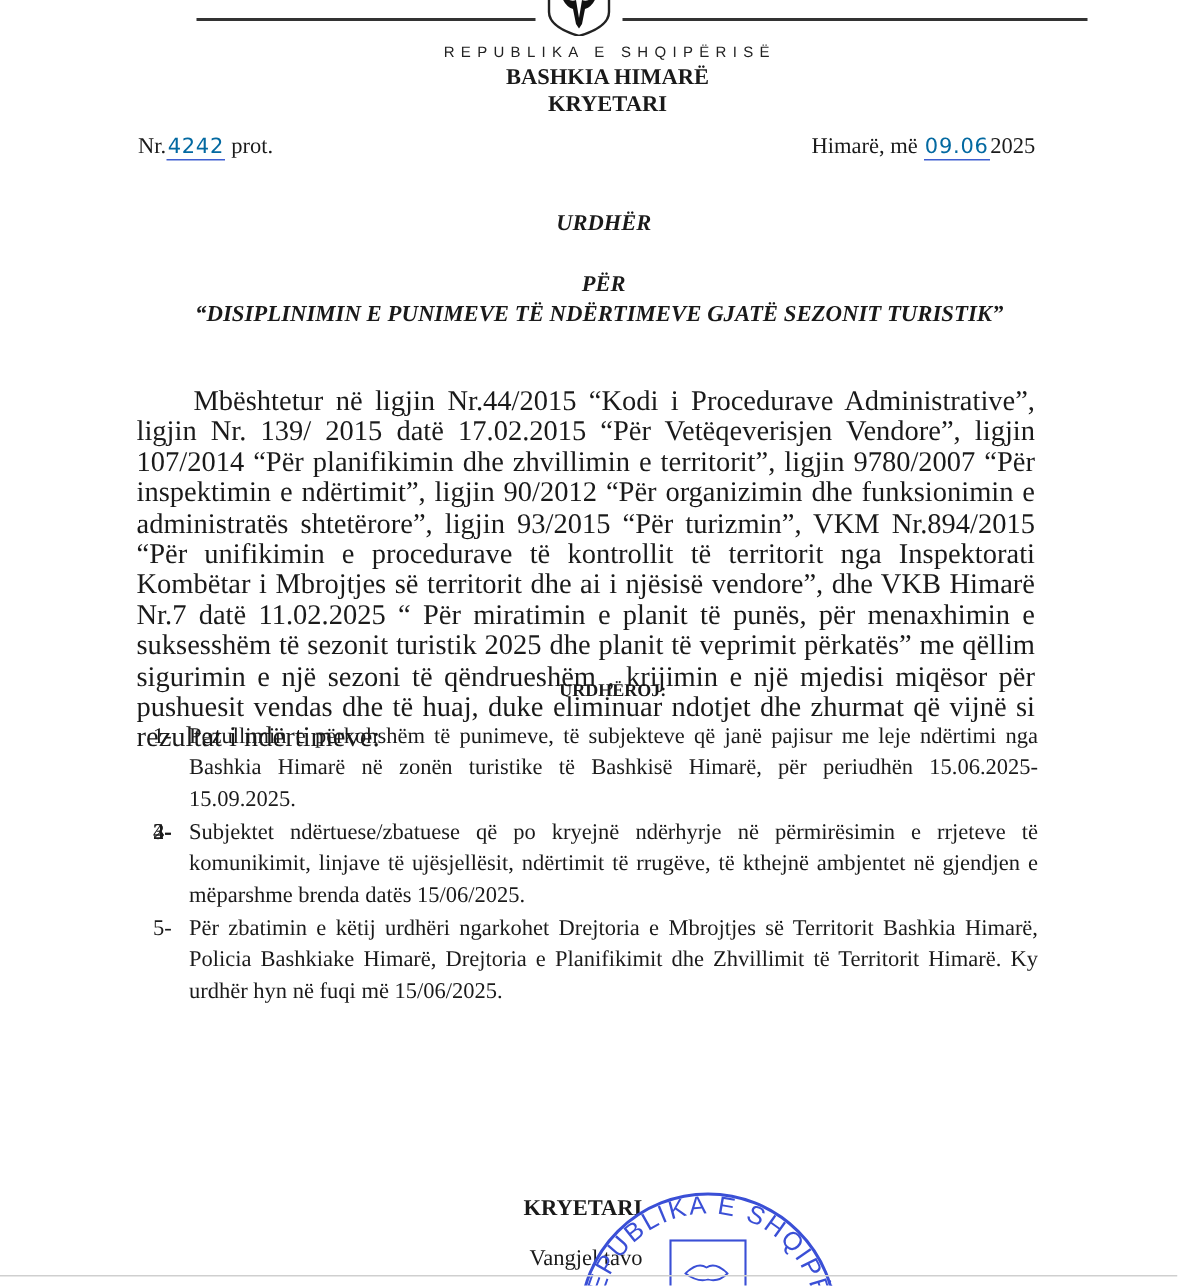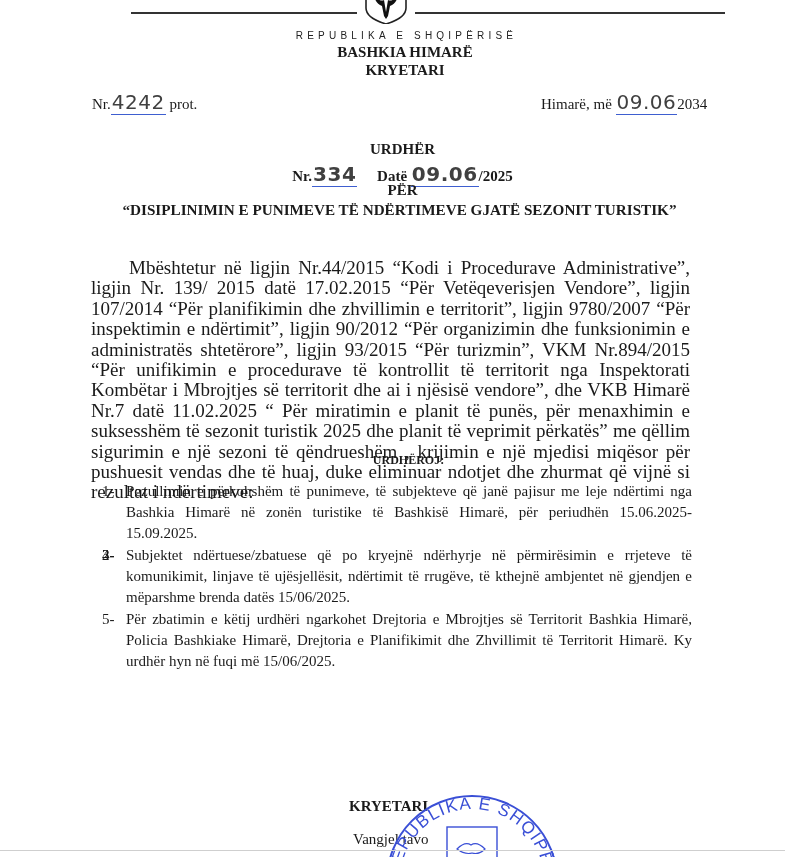--- a/index.html
+++ b/index.html
@@ -18,22 +18,22 @@
   .republic {
     position: absolute; top: 30px; left: 0; width: 785px; text-align: center;
     font-family: "Liberation Sans", sans-serif; font-size: 10px; letter-spacing: 4.2px;
     color: #222; padding-left: 28px; box-sizing: border-box;
   }
   .inst { position: absolute; left: 0; width: 782px; text-align: center; font-weight: bold; font-size: 15px; padding-left: 28px; box-sizing: border-box; }
   .inst.l1 { top: 44px; }
   .inst.l2 { top: 62px; }
   .prot { position: absolute; top: 90px; left: 92px; font-size: 15px; }
   .place-date { position: absolute; top: 90px; left: 541px; font-size: 15px; }
-  .hw { font-family: "DejaVu Sans", sans-serif; color: #404040; font-size: 20px; border-bottom: 1px solid #3e5ed0; padding: 0 1px; letter-spacing: 0.5px; }
-  .center-bold { position: absolute; left: 0; width: 785px; text-align: center; font-weight: bold; font-size: 15px; padding-left: 20px; box-sizing: border-box; }
+  .hw { font-family: "DejaVu Sans", sans-serif; color: #0369a1; font-size: 14px; border-bottom: 1px solid #3e5ed0; padding: 0 1px; letter-spacing: 0.5px; }
+  .center-bold { position: absolute; left: 0; width: 785px; text-align: center; font-weight: bold; font-size: 15px; padding-left: 20px; box-sizing: border-box; font-style: italic; }
   .c1 { top: 141px; }
   .c2 { top: 162px; }
   .c3 { top: 182px; }
   .c4 { top: 201px; font-size: 15.2px; padding-left: 14px; }
   .c2 .date-label { margin-left: 16px; }
   .body-par {
     position: absolute; left: 91px; top: 239px; width: 599px;
     font-size: 19px; line-height: 20.4px; text-align: justify; text-indent: 38px;
   }
   .ord-head { position: absolute; top: 453px; left: 0; width: 785px; text-align: center; font-weight: bold; font-size: 12px; padding-left: 32px; box-sizing: border-box; }
@@ -59,28 +59,24 @@
 
   <div class="republic">REPUBLIKA E SHQIPËRISË</div>
   <div class="inst l1">BASHKIA HIMARË</div>
   <div class="inst l2">KRYETARI</div>
 
   <div class="prot">
     <span>Nr.</span><span class="hw">4242</span><span> prot.</span>
   </div>
 
   <div class="place-date">
-    <span>Himarë, më </span><span class="hw">09.06</span><span>2034</span>
+    <span>Himarë, më </span><span class="hw">09.06</span><span>2025</span>
   </div>
 
   <div class="center-bold c1">URDHËR</div>
-  <div class="center-bold c2">
-    <span>Nr.</span><span class="hw">334</span>
-    <span class="date-label">Datë </span><span class="hw">09.06</span><span>/2025</span>
-  </div>
   <div class="center-bold c4">“DISIPLINIMIN E PUNIMEVE TË NDËRTIMEVE GJATË SEZONIT TURISTIK”</div>
   <div class="center-bold c3">PËR</div>
 
   <p class="body-par">Mbështetur në ligjin Nr.44/2015 “Kodi i Procedurave Administrative”, ligjin Nr. 139/ 2015 datë 17.02.2015 “Për Vetëqeverisjen Vendore”, ligjin 107/2014 “Për planifikimin dhe zhvillimin e territorit”, ligjin 9780/2007 “Për inspektimin e ndërtimit”, ligjin 90/2012 “Për organizimin dhe funksionimin e administratës shtetërore”, ligjin 93/2015 “Për turizmin”, VKM Nr.894/2015 “Për unifikimin e procedurave të kontrollit të territorit nga Inspektorati Kombëtar i Mbrojtjes së territorit dhe ai i njësisë vendore”, dhe VKB Himarë Nr.7 datë 11.02.2025 “ Për miratimin e planit të punës, për menaxhimin e suksesshëm të sezonit turistik 2025 dhe planit të veprimit përkatës” me qëllim sigurimin e një sezoni të qëndrueshëm , krijimin e një mjedisi miqësor për pushuesit vendas dhe të huaj, duke eliminuar ndotjet dhe zhurmat që vijnë si rezultat i ndërtimeve:</p>
 
   <div class="ord-head">URDHËROJ:</div>
 
   <ol class="list">
     <li><span class="num">1-</span><span>Pezullimin e përkohshëm të punimeve, të subjekteve që janë pajisur me leje ndërtimi nga Bashkia Himarë në zonën turistike të Bashkisë Himarë, për periudhën 15.06.2025-15.09.2025.</span></li>
     <li><span class="num">2-</span></li>

